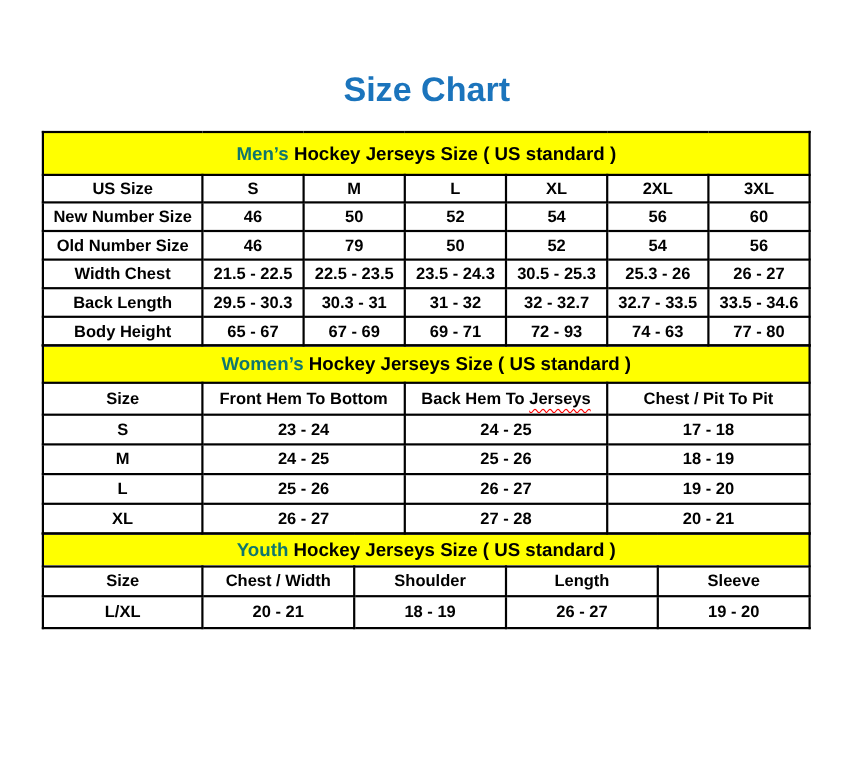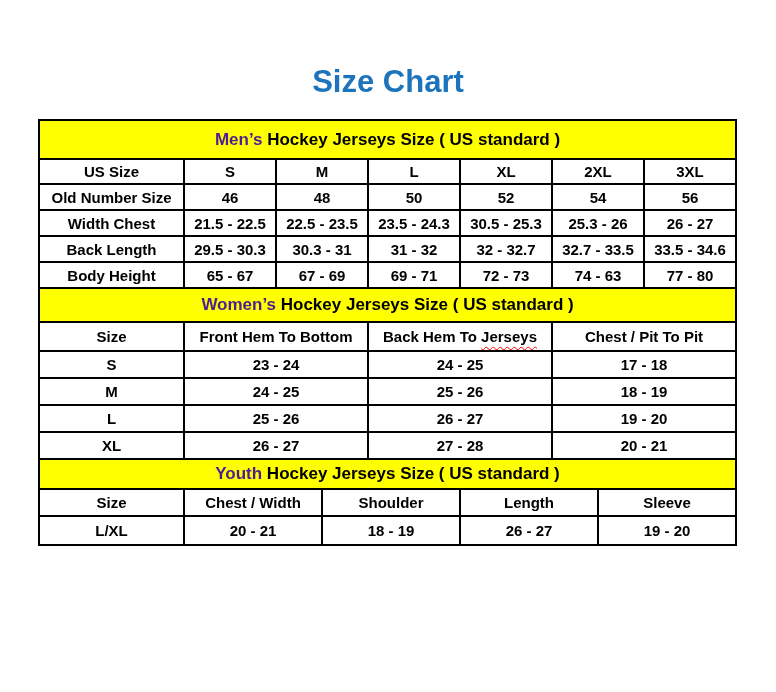--- a/index.html
+++ b/index.html
@@ -50,21 +50,21 @@
   }
   .band-men td    { height: 37px; }
   .band-women td  { height: 32px; }
   .band-youth td  { height: 28px; }
   .men-head th    { height: 23px; }
   .men-row td     { height: 24px; }
   .women-head th  { height: 27px; }
   .women-row td   { height: 25px; }
   .youth-head th  { height: 25px; }
   .youth-row td   { height: 27px; }
-  .red { color: #4c1d95; }
+  .red { color: #0f766e; }
   .squiggle {
     text-decoration: underline;
     text-decoration-style: wavy;
     text-decoration-color: #ff0000;
     text-decoration-thickness: 1px;
     text-underline-offset: 4px;
     text-decoration-skip-ink: none;
   }
 </style>
 </head>
@@ -93,23 +93,32 @@
       <tr class="men-head">
         <th>US Size</th>
         <th>S</th>
         <th>M</th>
         <th>L</th>
         <th>XL</th>
         <th>2XL</th>
         <th>3XL</th>
       </tr>
       <tr class="men-row">
+        <td>New Number Size</td>
+        <td>46</td>
+        <td>50</td>
+        <td>52</td>
+        <td>54</td>
+        <td>56</td>
+        <td>60</td>
+      </tr>
+      <tr class="men-row">
         <td>Old Number Size</td>
         <td>46</td>
-        <td>48</td>
+        <td>79</td>
         <td>50</td>
         <td>52</td>
         <td>54</td>
         <td>56</td>
       </tr>
       <tr class="men-row">
         <td>Width Chest</td>
         <td>21.5 - 22.5</td>
         <td>22.5 - 23.5</td>
         <td>23.5 - 24.3</td>
@@ -124,21 +133,21 @@
         <td>31 - 32</td>
         <td>32 - 32.7</td>
         <td>32.7 - 33.5</td>
         <td>33.5 - 34.6</td>
       </tr>
       <tr class="men-row">
         <td>Body Height</td>
         <td>65 - 67</td>
         <td>67 - 69</td>
         <td>69 - 71</td>
-        <td>72 - 73</td>
+        <td>72 - 93</td>
         <td>74 - 63</td>
         <td>77 - 80</td>
       </tr>
     </tbody>
       </table>
 
     <table>
       <colgroup>
         <col style="width:145px">
           <col style="width:184px">

